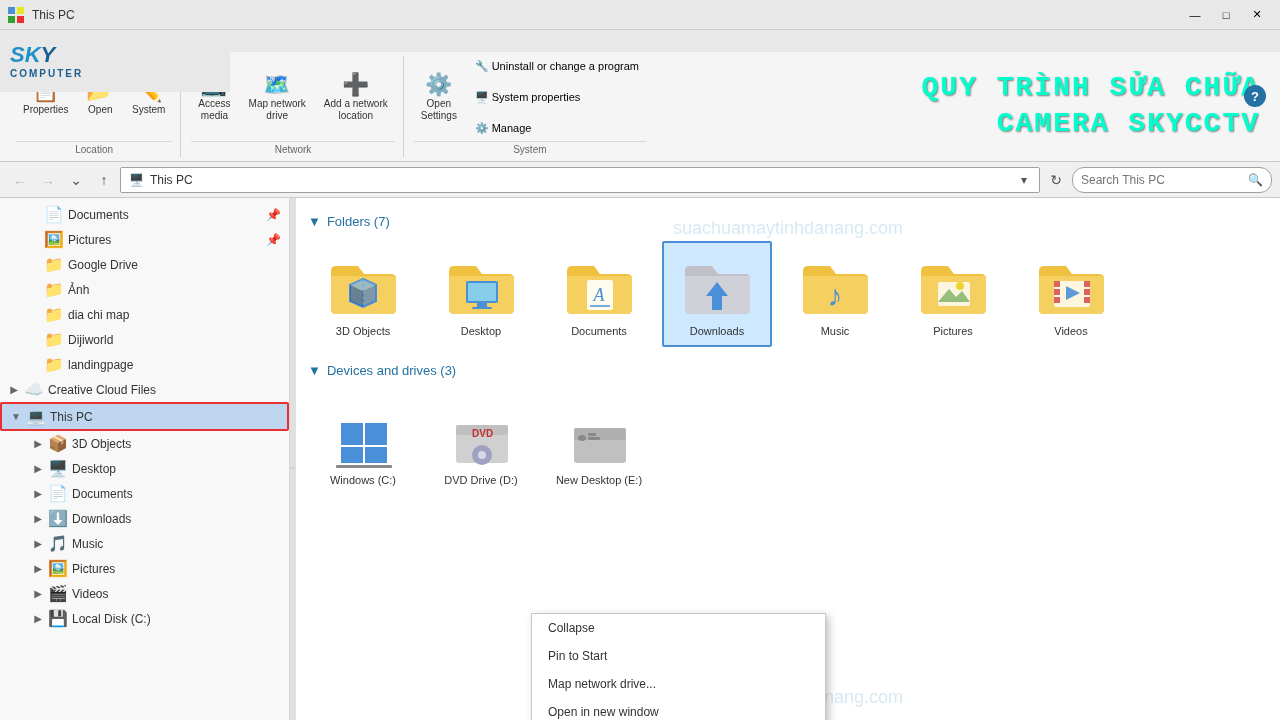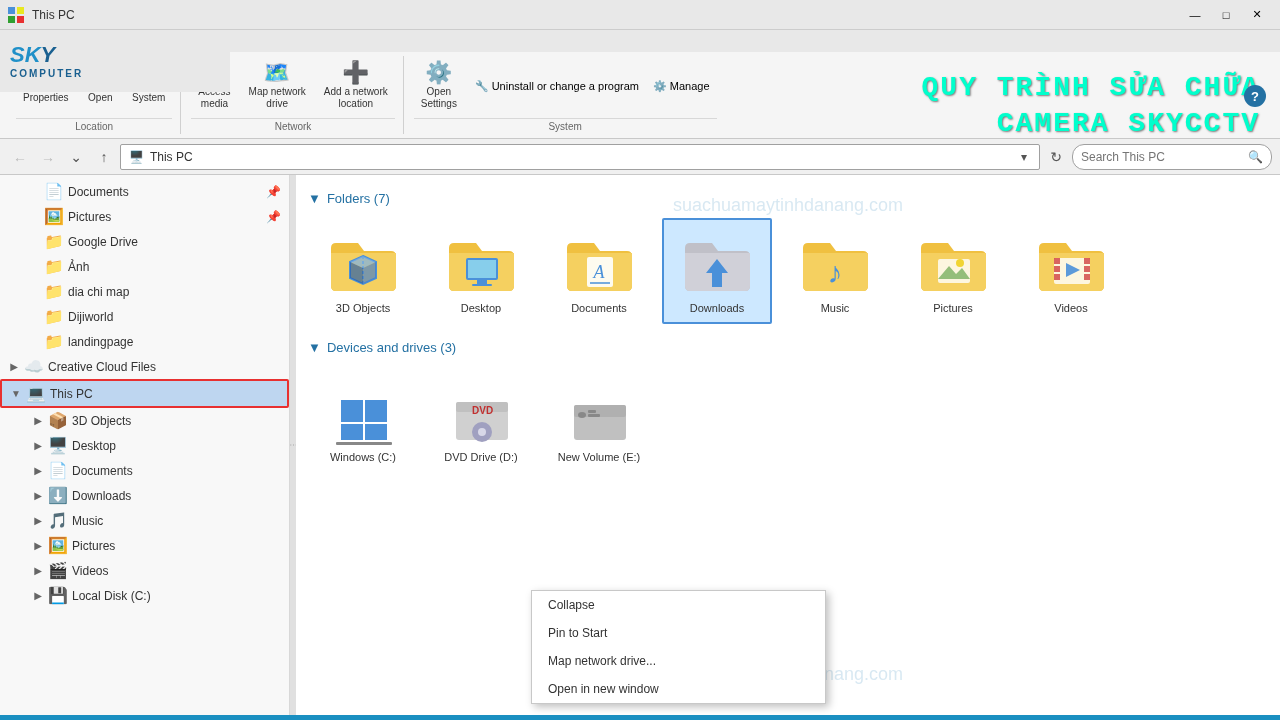--- a/index.html
+++ b/index.html
@@ -382,22 +382,23 @@
       </div>
       <div class="ribbon-group-label">Network</div>
     </div>
 
     <div class="ribbon-group">
       <div style="display:flex; flex-direction:row; gap:4px; flex:1; align-items:center;">
         <div class="ribbon-btn" style="height:60px;">
           <span class="ribbon-btn-icon">⚙️</span>
           <span class="ribbon-btn-label">Open<br>Settings</span>
         </div>
-        <div style="display:flex; flex-direction:row; gap:0; justify-content:flex-end;">
+        <div style="display:flex; flex-direction:column; gap:10px; justify-content:flex-end;">
           <div style="padding:3px 6px; font-size:11px; cursor:pointer; border:1px solid transparent; border-radius:2px;">🔧 Uninstall or change a program</div>
+          <div style="padding:3px 6px; font-size:11px; cursor:pointer; border:1px solid transparent; border-radius:2px;">🖥️ System properties</div>
           <div style="padding:3px 6px; font-size:11px; cursor:pointer; border:1px solid transparent; border-radius:2px;">⚙️ Manage</div>
         </div>
       </div>
       <div class="ribbon-group-label">System</div>
     </div>
   </div>
 
   <div class="watermark">
     <div>QUY TRÌNH SỬA CHỮA</div>
     <div>CAMERA SKYCCTV</div>
@@ -678,21 +679,21 @@
       <div class="folder-item">
         <div class="folder-icon-container">
           <svg width="75" height="65" viewBox="0 0 75 65">
             <rect x="12" y="25" width="52" height="35" rx="3" fill="#c0c0c0"></rect>
             <rect x="12" y="25" width="52" height="12" rx="2" fill="#b0b0b0"></rect>
             <ellipse cx="20" cy="35" rx="4" ry="3" fill="#888"></ellipse>
             <rect x="26" y="30" width="8" height="3" rx="1" fill="#888"></rect>
             <rect x="26" y="34" width="12" height="3" rx="1" fill="#888"></rect>
           </svg>
         </div>
-        <span class="folder-label">New Volume (E:)</span>
+        <span class="folder-label">New Desktop (E:)</span>
       </div>
     </div>
 
     <div class="content-watermark" style="bottom:30px; left:50%; transform:translateX(-50%);">suachuamaytinhdanang.com</div>
 
     <div class="context-menu">
       <div class="context-item">Collapse</div>
       <div class="context-item">Pin to Start</div>
       <div class="context-item">Map network drive...</div>
       <div class="context-item">Open in new window</div>

